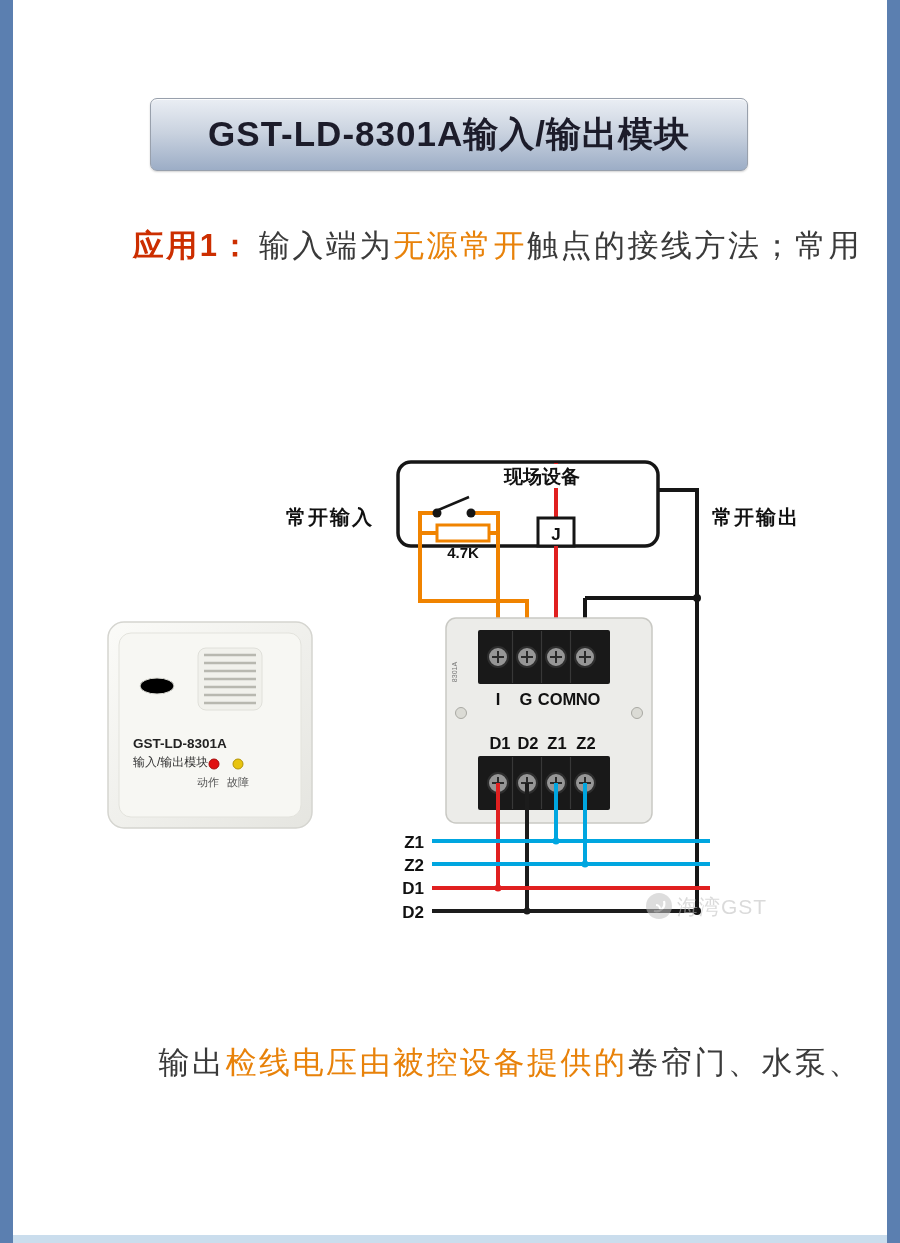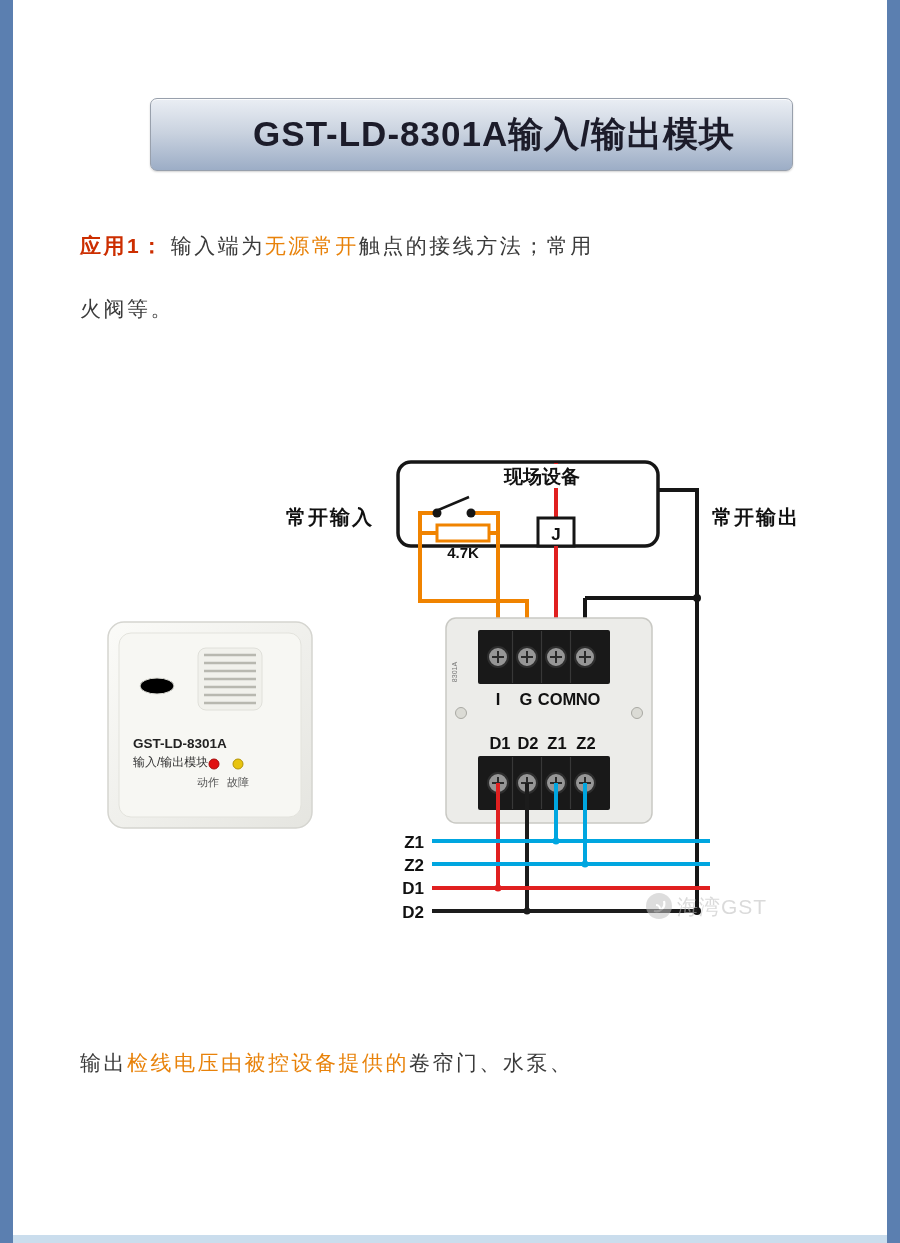--- a/index.html
+++ b/index.html
@@ -8,48 +8,45 @@
     font-family:"Liberation Sans","DejaVu Sans",sans-serif;overflow:hidden;
   }
   .sidebar{position:absolute;top:0;bottom:0;width:13px;background:var(--side-bar-color,#5b7fb0);}
   .sidebar.left{left:0;} .sidebar.right{right:0;}
   .bottomband{position:absolute;bottom:0;left:13px;right:13px;height:8px;background:#cadded;}
   .banner{
     position:absolute;left:150px;top:98px;width:596px;height:71px;
     border:1px solid #98a0ac;border-radius:7px;
     background:linear-gradient(180deg,#eaeef4 0%,#c9d2df 48%,#9cadc6 100%);
     box-shadow:inset 0 1px 0 rgba(255,255,255,.8),0 1px 2px rgba(0,0,0,.18);
-    display:flex;align-items:center;justify-content:center;padding-left:45px;
+    display:flex;align-items:center;justify-content:center;
   }
   .banner h1{margin:0;font-size:35px;font-weight:bold;color:#1c1c2a;letter-spacing:1px;}
-  .para{position:absolute;left:80px;width:782px;font-size:21px;letter-spacing:2.5px;
-        line-height:63px;color:var(--body-text-color,#3a3a3a);}
+  .para{position:absolute;left:80px;width:782px;font-size:31px;letter-spacing:2.5px;
+        line-height:63px;color:var(--body-text-color,#3a3a3a);text-align:right;}
   .para .pline{white-space:nowrap;}
   .applabel{color:var(--app-label-color,#cc2e00);font-weight:bold;margin-right:6px;}
   .hl{color:var(--highlight-color,#e8820a);}
   svg.diagram{position:absolute;left:0;top:0;width:900px;height:1243px;}
   svg text{font-family:"Liberation Sans","DejaVu Sans",sans-serif;}
 </style>
 </head>
 <body style="--side-bar-color: #5b7fb0; --app-label-color: #cc2e00; --highlight-color: #e8820a; --body-text-color: #3a3a3a;">
 
 <div class="sidebar left"></div>
 <div class="sidebar right"></div>
 <div class="bottomband"></div>
 
 <div class="banner">
   <h1>GST-LD-8301A输入/输出模块</h1>
 </div>
 
 <div class="para" style="top:214px">
   <div class="pline">
     <span class="applabel">应用1：</span><span>输入端为</span><span class="hl">无源常开</span><span>触点的接线方法；常用</span>
-  </div>
-  <div class="pline">
-    <span>火阀等。</span>
   </div>
 </div>
 
 <svg class="diagram" viewBox="0 0 900 1243" aria-hidden="true">
   <defs>
     <linearGradient id="modGrad" x1="0" y1="0" x2="1" y2="1">
       <stop offset="0" stop-color="#fbfbf8"></stop>
         <stop offset="1" stop-color="#e5e5e0"></stop>
     </linearGradient>
   </defs>

